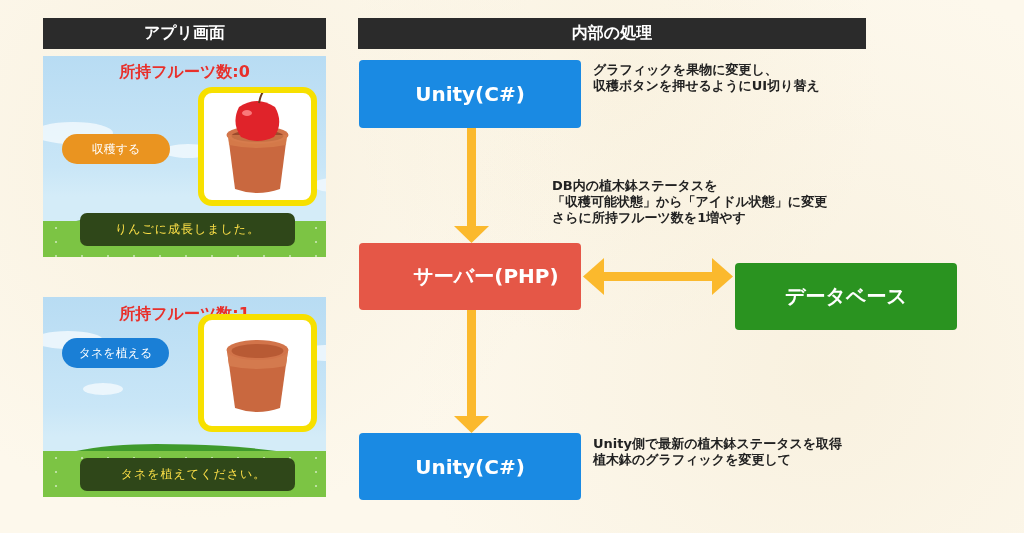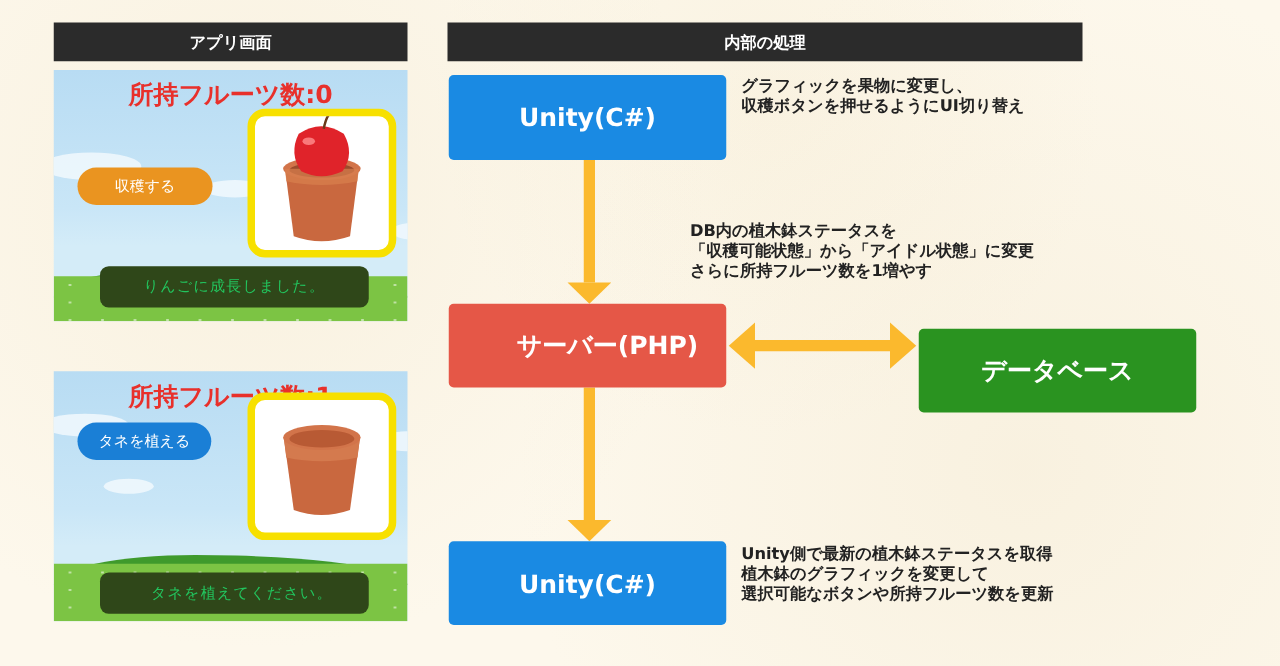--- a/index.html
+++ b/index.html
@@ -8,21 +8,21 @@
     background: #fdf8ec;
     background-image:
       radial-gradient(circle at 20% 30%, rgba(240,228,200,0.35) 0, transparent 40%),
       radial-gradient(circle at 80% 70%, rgba(240,228,200,0.35) 0, transparent 45%),
       radial-gradient(circle at 60% 15%, rgba(245,235,210,0.4) 0, transparent 35%);
     font-family: "DejaVu Sans", "Liberation Sans", sans-serif;
     position: relative;
   }
   .header-bar {
     position: absolute; height: 31px; background: #2b2b2b;
-    color: #fff; font-weight: bold; font-size: 13px;
+    color: #fff; font-weight: bold; font-size: 16px;
     display: flex; align-items: center; justify-content: center;
   }
   #hdr-left { left: 43px; top: 18px; width: 283px; }
   #hdr-right { left: 358px; top: 18px; width: 508px; }
 
   
   .screen {
     position: absolute; left: 43px; width: 283px; overflow: hidden;
     background: linear-gradient(#b8dcf3 0%, #c9e6f7 55%, #d4ecf8 70%);
   }
@@ -32,37 +32,37 @@
   .hills { position: absolute; left: 0; width: 100%; height: 24px;
     background: #3f9a2c; border-radius: 40% 60% 0 0 / 100% 100% 0 0; }
   .ground { position: absolute; left: 0; bottom: 0; width: 100%; background: #7cc444; }
   .ground::before {
     content: ""; position: absolute; inset: 0;
     background-image: radial-gradient(rgba(255,255,255,.55) 1px, transparent 1.5px);
     background-size: 26px 14px;
   }
   .counter {
     position: absolute; left: 0; width: 100%; text-align: center;
-    color: #e8302b; font-weight: bold; font-size: 20px; top: 6px;
+    color: #e8302b; font-weight: bold; font-size: 16px; top: 6px;
   }
   .pill {
     position: absolute; height: 30px; border-radius: 15px;
     color: #fff; font-size: 12px; display: flex; align-items: center; justify-content: center; font-family: Liberation Mono, monospace;
   }
   #harvest-btn { left: 19px; top: 78px; width: 108px; background: #ea9420; }
   #plant-btn { left: 19px; top: 41px; width: 107px; background: #1a7fd6; }
   .pot-frame {
     position: absolute; width: 119px; border: 6px solid #f7e000; border-radius: 14px;
     background: #fff;
   }
   #frame1 { left: 155px; top: 31px; height: 119px; }
   #frame2 { left: 155px; top: 17px; height: 118px; }
   .msg {
     position: absolute; left: 37px; width: 215px; height: 33px; border-radius: 7px;
-    background: #2f4719; color: #22c55e; font-size: 12px;
+    background: #2f4719; color: #fde047; font-size: 12px;
     display: flex; align-items: center; justify-content: center; letter-spacing: 1px;
   }
   #msg1 { top: 157px; }
   #msg2 { top: 161px; padding-left: 12px; }
 
   
   .box {
     position: absolute; border-radius: 4px; color: #fff; font-weight: bold;
     display: flex; align-items: center; justify-content: center; font-size: 20px;
   }
@@ -164,14 +164,13 @@
   <div>収穫ボタンを押せるようにUI切り替え</div>
 </div>
 <div class="note" id="note2">
   <div>DB内の植木鉢ステータスを</div>
   <div>「収穫可能状態」から「アイドル状態」に変更</div>
   <div>さらに所持フルーツ数を1増やす</div>
 </div>
 <div class="note" id="note3">
   <div>Unity側で最新の植木鉢ステータスを取得</div>
   <div>植木鉢のグラフィックを変更して</div>
-  <div>選択可能なボタンや所持フルーツ数を更新</div>
 </div>
 
 </body></html>

